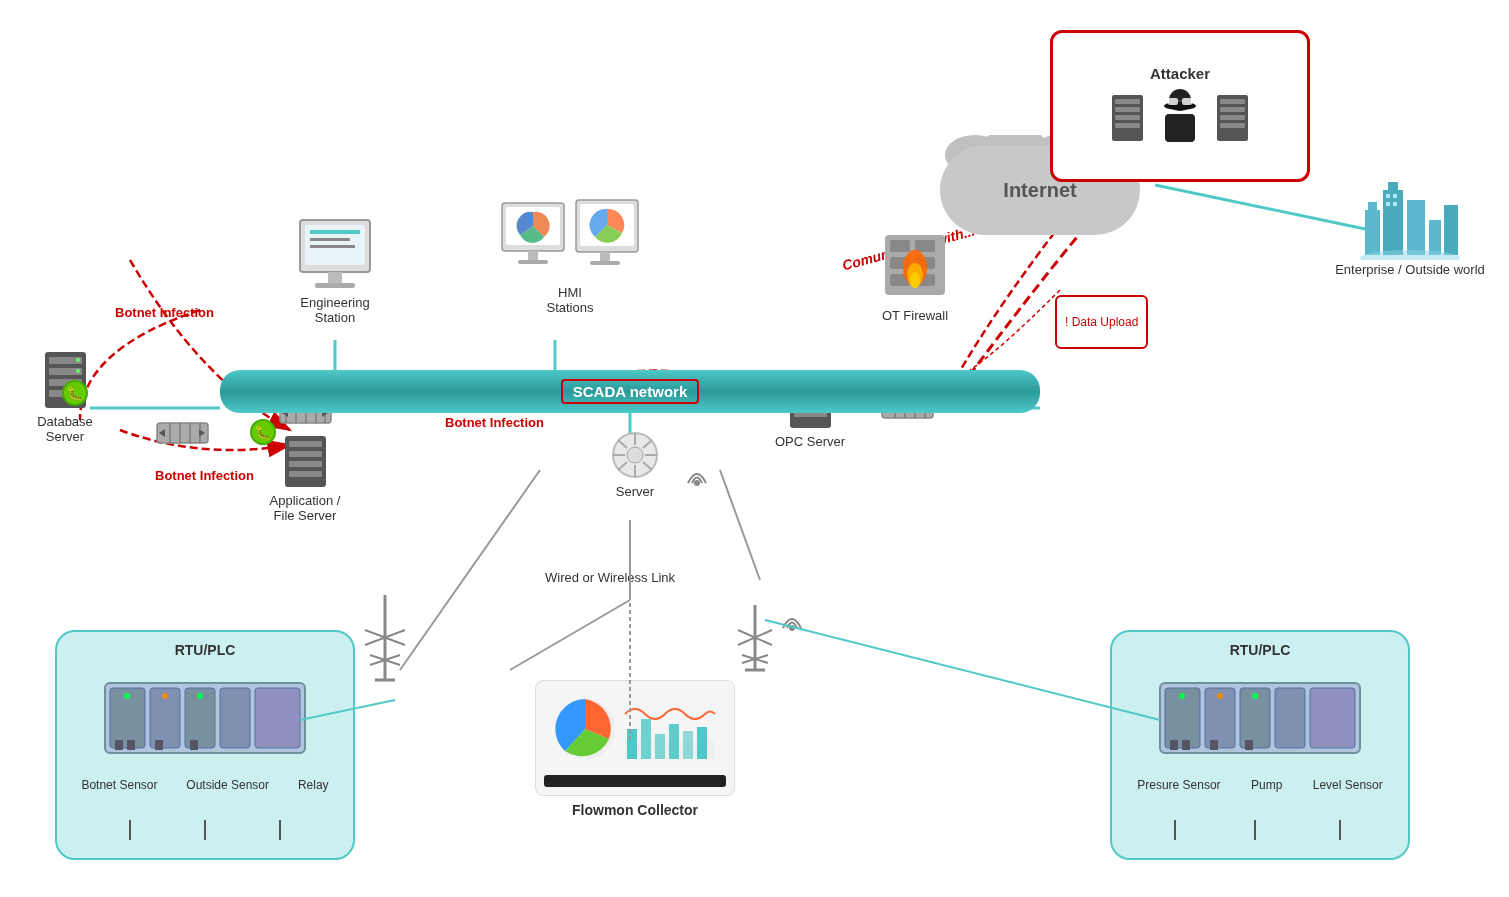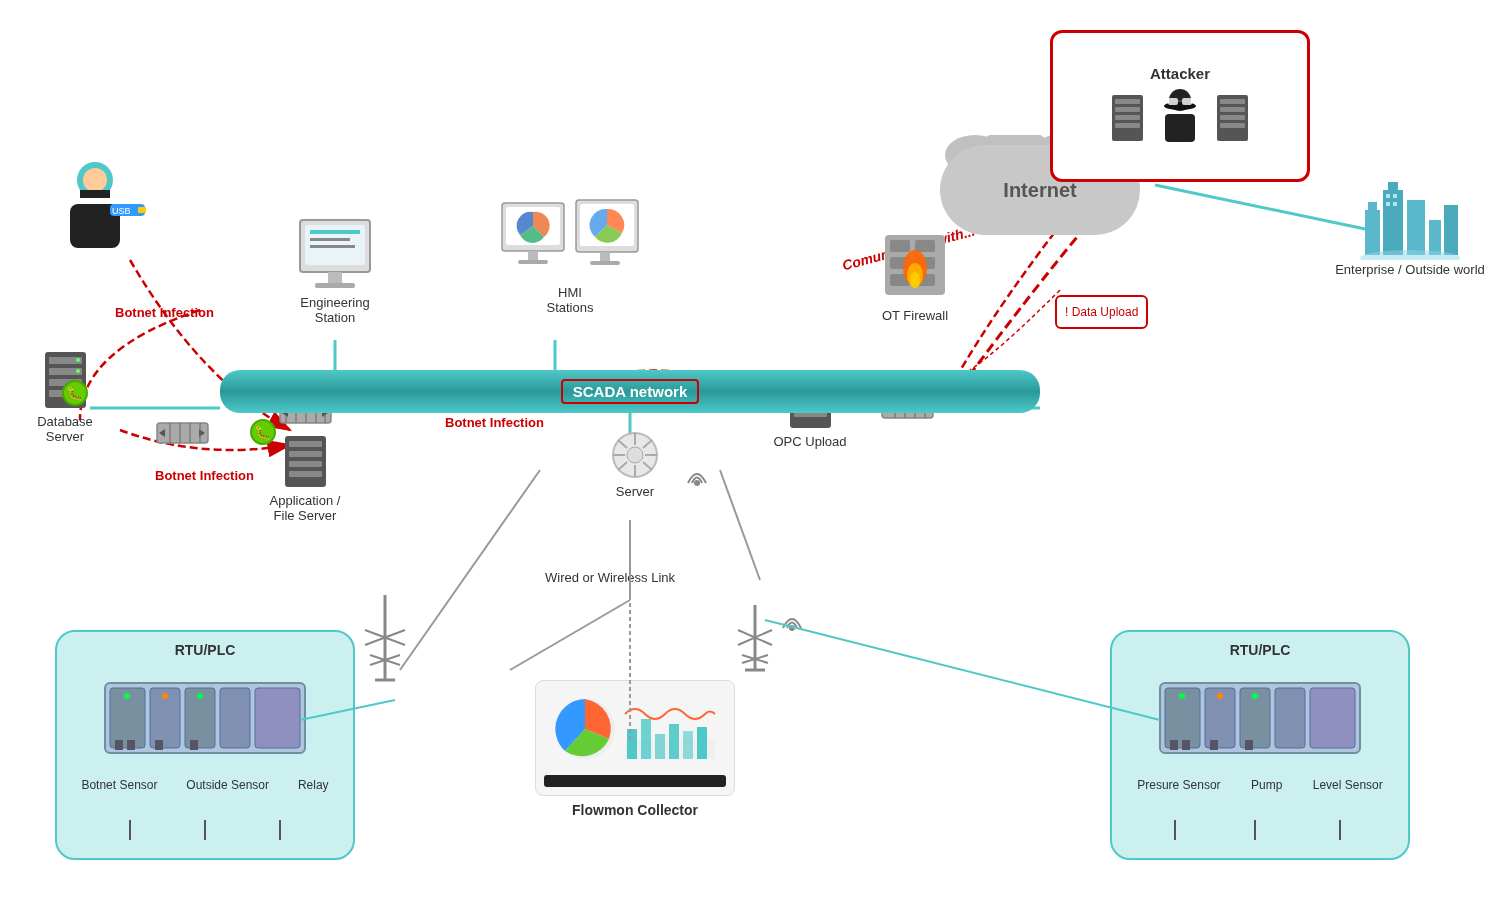--- a/index.html
+++ b/index.html
@@ -132,21 +132,21 @@
     .sensor-label {
       font-size: 12px;
       color: #333;
       text-align: center;
     }
 
     .data-upload-badge {
       background: white;
       border: 2px solid #cc0000;
       border-radius: 6px;
-      padding: 8px 8px;
+      padding: 18px 8px;
       font-size: 12px;
       color: #cc0000;
       position: absolute;
     }
 
     .communication-label {
       position: absolute;
       color: #cc0000;
       font-style: italic;
       font-size: 14px;
@@ -319,36 +319,20 @@
 
       <rect x="26" y="24" width="4" height="4" fill="#aae8f8"></rect>
         <rect x="33" y="24" width="4" height="4" fill="#aae8f8"></rect>
       <rect x="26" y="32" width="4" height="4" fill="#aae8f8"></rect>
         <rect x="33" y="32" width="4" height="4" fill="#aae8f8"></rect>
     </svg>
     <div style="font-size:13px;color:#333;text-align:center;margin-top:2px;">Enterprise / Outside
 world</div>
   </div>
 
-  <div class="node" style="left:60px;top:160px;">
-    <svg width="70" height="90" viewBox="0 0 70 90">
-      <circle cx="35" cy="20" r="18" fill="#4fc8c8"></circle>
-      <rect x="10" y="44" width="50" height="44" rx="8" fill="#222"></rect>
-      <circle cx="35" cy="20" r="12" fill="#ffcc99"></circle>
-      <rect x="20" y="30" width="30" height="8" fill="#222"></rect>
-    </svg>
-    
-    <div style="position:absolute;top:40px;left:50px;">
-      <svg width="40" height="20" viewBox="0 0 40 20">
-        <rect x="0" y="4" width="35" height="12" rx="4" fill="#3399ff"></rect>
-        <rect x="28" y="7" width="8" height="6" rx="1" fill="#ffcc00"></rect>
-        <text x="2" y="14" font-size="9" fill="white">USB</text>
-      </svg>
-    </div>
-  </div>
 
   <div class="node" style="left:275px;top:215px;width:120px;">
     <svg width="80" height="80" viewBox="0 0 80 80" style="display:block;margin:0 auto;">
 
       <rect x="5" y="5" width="70" height="52" rx="3" fill="#ddd" stroke="#999" stroke-width="2"></rect>
       <rect x="10" y="10" width="60" height="40" rx="2" fill="#e8f4f8"></rect>
 
       <rect x="33" y="57" width="14" height="12" fill="#bbb"></rect>
       <rect x="20" y="68" width="40" height="5" rx="2" fill="#aaa"></rect>
 
@@ -470,21 +454,21 @@
   <div class="node" style="left:760px;top:370px;width:100px;">
 
     <div style="position:absolute;top:0px;left:0px;width:26px;height:26px;background:#66cc00;border-radius:50%;border:2px solid #44aa00;display:flex;align-items:center;justify-content:center;color:white;font-size:14px;">🐛</div>
     <svg width="45" height="60" viewBox="0 0 45 60" style="display:block;margin:0 auto;">
       <rect x="2" y="2" width="41" height="56" rx="3" fill="#555"></rect>
       <rect x="6" y="7" width="33" height="7" rx="1" fill="#888"></rect>
       <rect x="6" y="18" width="33" height="7" rx="1" fill="#888"></rect>
       <rect x="6" y="29" width="33" height="7" rx="1" fill="#888"></rect>
       <rect x="6" y="40" width="33" height="7" rx="1" fill="#888"></rect>
     </svg>
-    <div style="font-size:13px;color:#333;text-align:center;margin-top:4px;">OPC Upload</div>
+    <div style="font-size:13px;color:#333;text-align:center;margin-top:4px;">OPC Server</div>
   </div>
 
   <div class="node" style="left:880px;top:390px;">
     <svg width="55" height="35" viewBox="0 0 55 35">
       <rect x="2" y="8" width="51" height="20" rx="3" fill="#aaa" stroke="#888" stroke-width="1.5"></rect>
       <polygon points="4,18 10,14 10,22" fill="#555"></polygon>
       <polygon points="50,18 44,14 44,22" fill="#555"></polygon>
       <line x1="15" y1="8" x2="15" y2="28" stroke="#666" stroke-width="1"></line>
       <line x1="25" y1="8" x2="25" y2="28" stroke="#666" stroke-width="1"></line>
       <line x1="35" y1="8" x2="35" y2="28" stroke="#666" stroke-width="1"></line>

